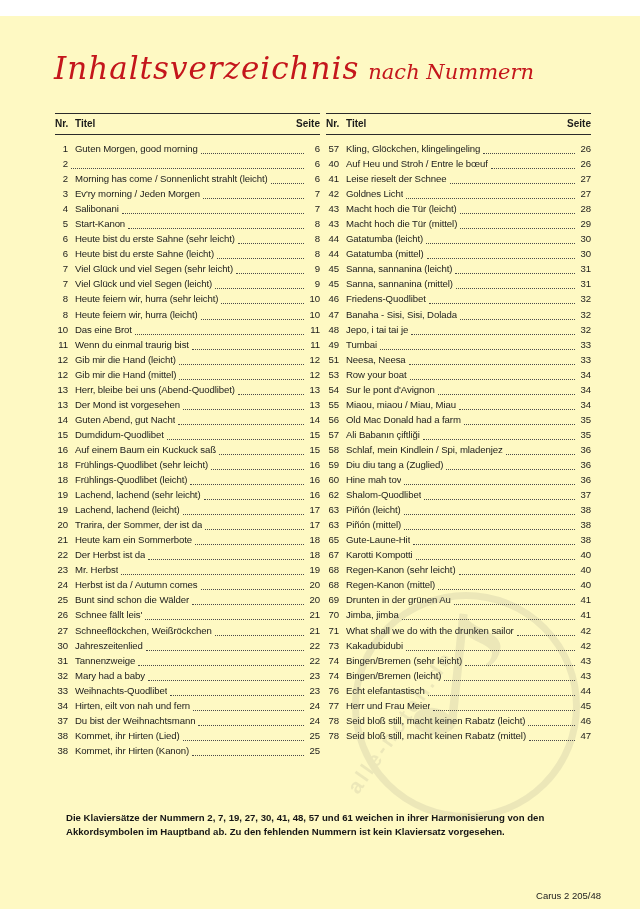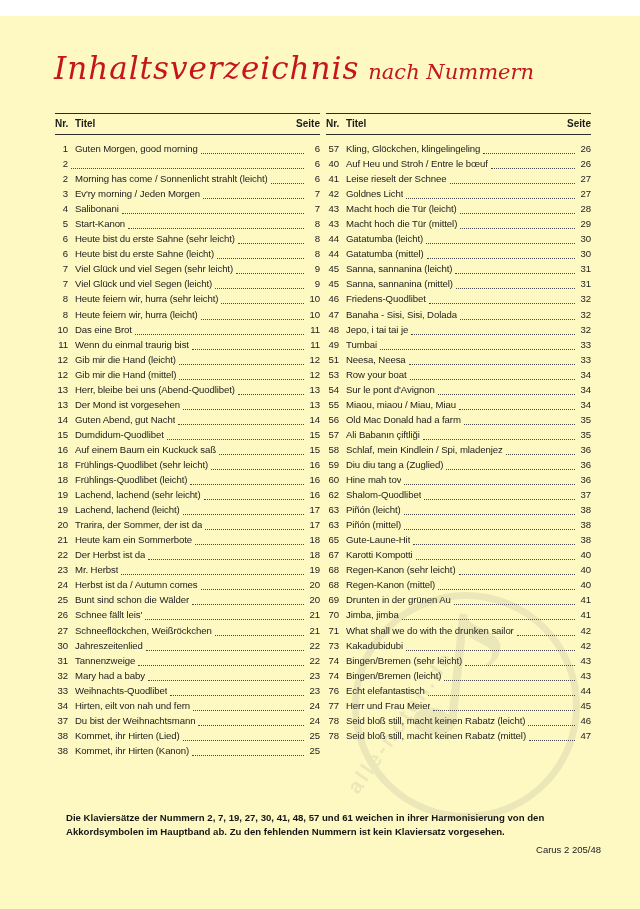--- a/index.html
+++ b/index.html
@@ -18,21 +18,21 @@
   .h-titel { margin-left:7px; flex:1; }
   .h-seite { flex:none; text-align:right; }
   .rows { padding-top:8px; }
   .row { display:flex; align-items:baseline; height:15.05px; font-size:9.6px; letter-spacing:-0.1px; white-space:nowrap; }
   .nr { width:13px; text-align:right; flex:none; }
   .t { margin-left:7px; flex:0 1 auto; overflow:hidden; }
   .leader { flex:1 0 6px; height:1px; border-bottom:1px dotted #4a4a4a; margin:0 3px; align-self:center; transform:translateY(3px); }
   .pg { flex:none; min-width:13px; text-align:right; }
 
   .footnote { position:absolute; left:66px; top:795px; width:548px; font-size:9.6px; font-weight:bold; line-height:13.5px; color:#161616; }
-  .imprint  { position:absolute; right:39px; top:828px; font-size:9.5px; color:#222222; }
+  .imprint  { position:absolute; right:39px; top:874px; font-size:9.5px; color:#222222; }
 
   .watermark { position:absolute; left:352px; top:576px; width:228px; height:228px; opacity:0.12; color:#6e6e6e; pointer-events:none; z-index:3; }
   .wm-circle { position:absolute; inset:0; border:7px solid currentColor; border-radius:50%; }
   .wm-note { position:absolute; left:52px; top:2px; font-size:168px; line-height:1; transform:rotate(6deg); font-family:"DejaVu Sans", sans-serif; }
   .wm-text { position:absolute; left:10px; bottom:22px; transform:rotate(-55deg); transform-origin:left bottom; font-size:21px; letter-spacing:3px; font-weight:bold; white-space:nowrap; }
 </style>
 </head>
 <body>
 
 <div class="page">

